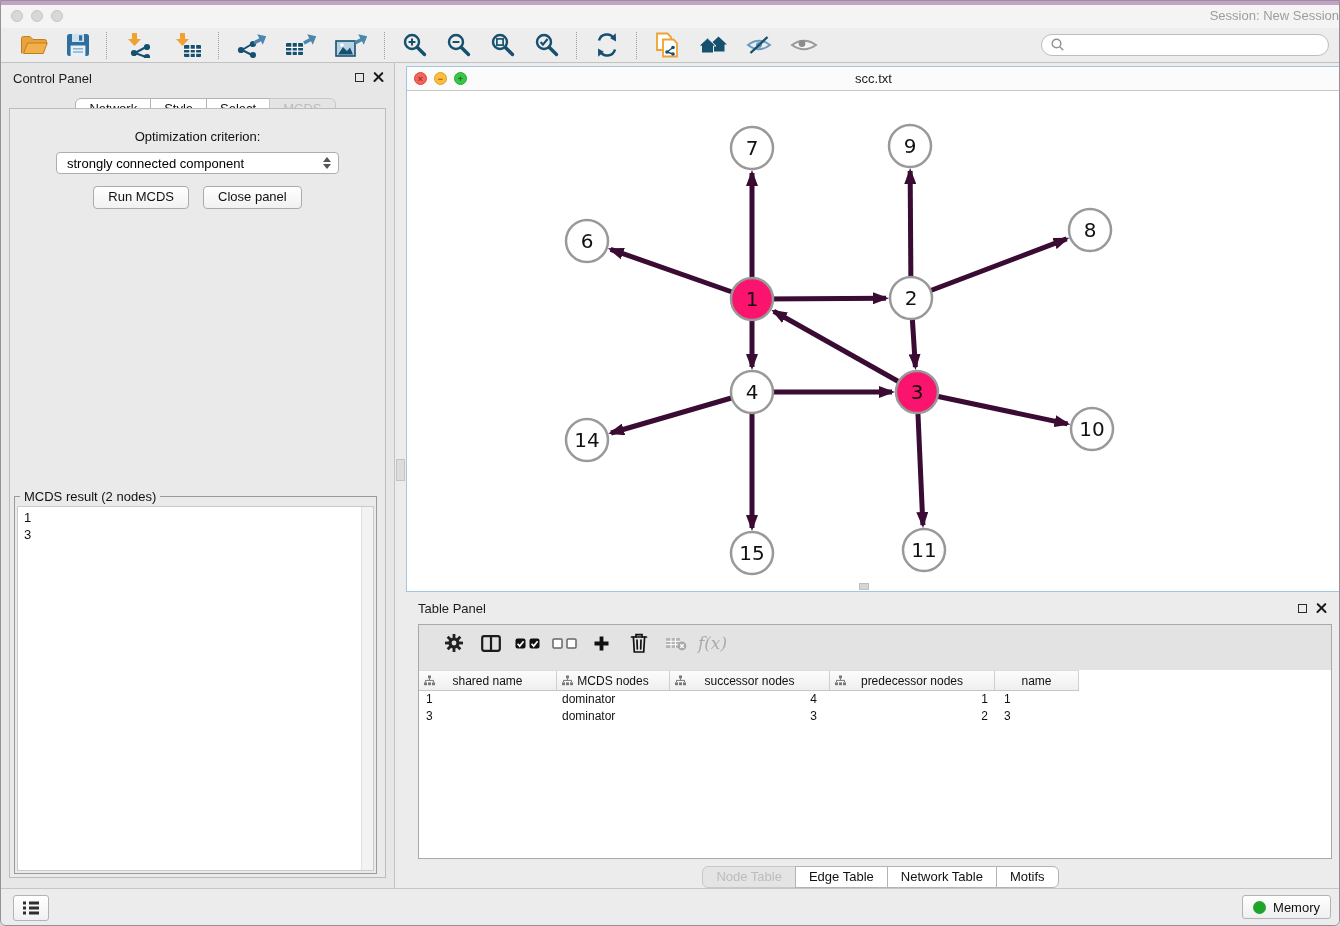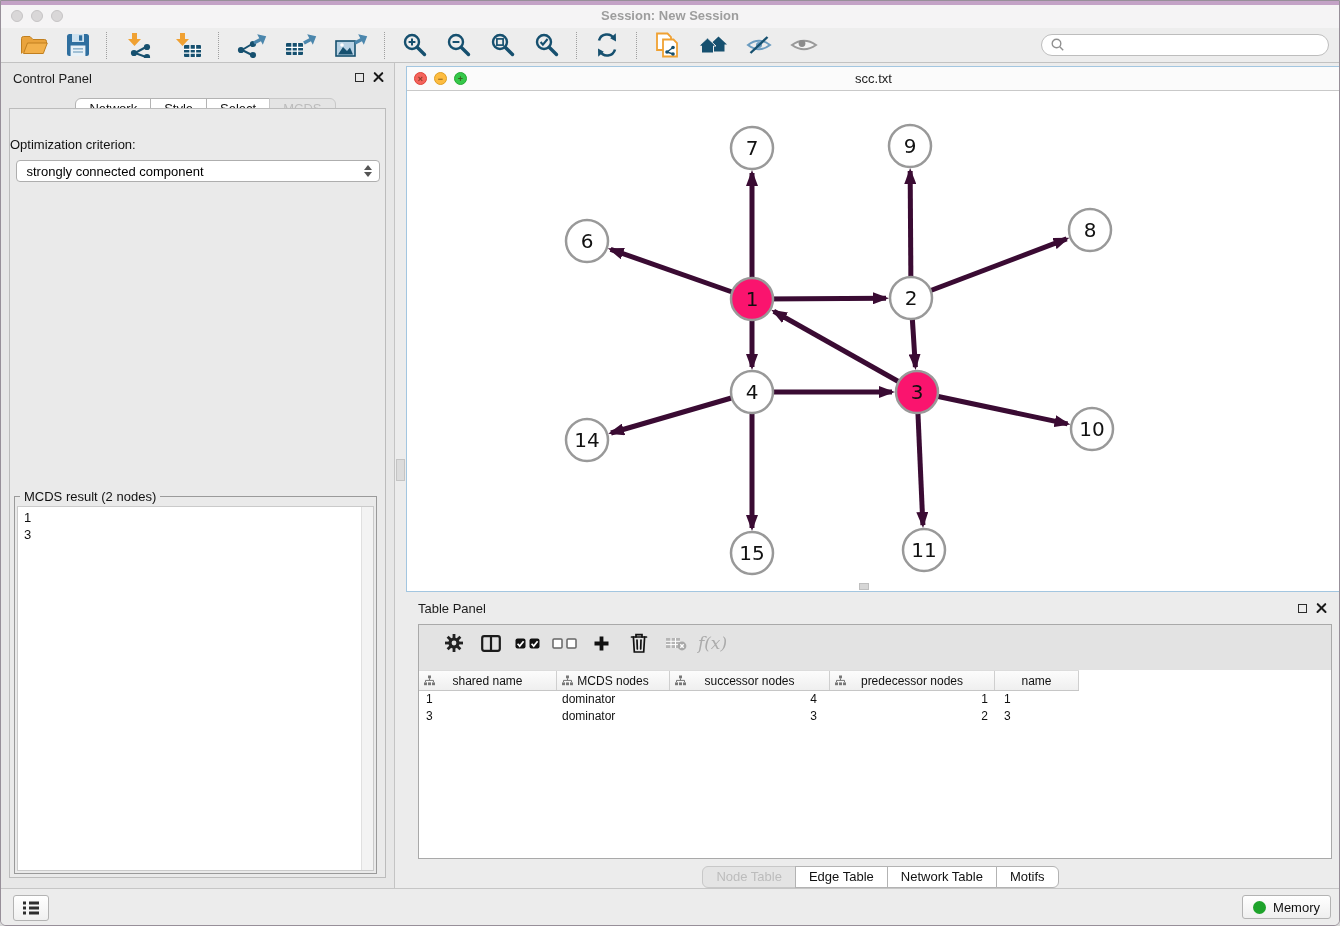--- a/index.html
+++ b/index.html
@@ -4,21 +4,21 @@
 <style>
   html,body{margin:0;padding:0;background:#d8d8d8;}
   .app{position:relative;width:1340px;height:926px;background:#ececec;
        font-family:"Liberation Sans",sans-serif;overflow:hidden;border:1px solid #978f99;
        box-sizing:border-box;border-radius:0 0 6px 6px;}
   
   .titlebar{position:absolute;top:0;left:0;right:0;height:27px;background:#f5f4f5;border-bottom:1px solid #d2d0d2;}
   .accent-strip{position:absolute;top:0;left:0;right:0;height:4px;background:#c3a2c6;}
   .traffic{position:absolute;left:10px;top:9px;display:flex;gap:8px;}
   .tl{width:12px;height:12px;border-radius:50%;background:#d9d7d8;border:1px solid #c6c4c5;box-sizing:border-box;}
-  .win-title{text-align:center;line-height:30px;font-size:13px;color:#9d9d9d;font-weight:bold;}
+  .win-title{text-align:right;line-height:30px;font-size:13px;color:#9d9d9d;}
   
   .toolbar{position:absolute;top:27px;left:0;right:0;height:35px;background:#ededed;border-bottom:1px solid #c2c2c2;
            display:flex;align-items:center;padding:0 10px;box-sizing:border-box;}
   .tb-btn{height:32px;display:flex;align-items:center;justify-content:center;padding:0 9px;cursor:default;}
   .tb-sep{width:1px;height:27px;border-left:1px dotted #9f9f9f;margin:0 7px;}
   .search-box{margin-left:auto;width:288px;height:22px;background:#fff;border:1px solid #bdbdbd;border-radius:11px;
               display:flex;align-items:center;padding:0 8px;gap:4px;box-sizing:border-box;}
   .search-box input{border:none;outline:none;flex:1;font-size:13px;font-family:"Liberation Sans",sans-serif;background:transparent;}
   
   .control-panel{position:absolute;top:62px;left:0;width:394px;bottom:36px;background:#e7e7e7;border-right:1px solid #c4c4c4;box-sizing:border-box;}
@@ -28,22 +28,22 @@
   .close-x{width:11px;height:11px;position:relative;}
   .close-x::before,.close-x::after{content:"";position:absolute;left:-1px;top:4.4px;width:13px;height:2.4px;background:#1a1a1a;border-radius:1px;}
   .close-x::before{transform:rotate(45deg);} .close-x::after{transform:rotate(-45deg);}
   .tabs-row{display:flex;justify-content:center;}
   .cp-tabs{position:absolute;top:35px;left:0;right:0;}
   .tab{background:#fff;border:1px solid #b3b3b3;padding:0 13px;height:20px;line-height:19px;font-size:13px;color:#111;margin-left:-1px;cursor:default;}
   .tab:first-child{border-radius:6px 0 0 6px;margin-left:16px;}
   .tab:last-child{border-radius:0 6px 6px 0;}
   .tab.selected{background:#e4e4e4;color:#bcbcbc;border-color:#c8c8c8;}
   .cp-body{position:absolute;top:45px;left:8px;right:8px;height:770px;background:#eaeaea;border:1px solid #bcbcbc;box-sizing:border-box;}
-  .opt-label{margin-top:28px;text-align:left;font-size:13px;color:#111;}
-  .select{margin:8px auto 0;width:364px;height:22px;background:#fff;border:1px solid #aeaeae;border-radius:4px;
+  .opt-label{margin-top:20px;text-align:center;font-size:13px;color:#111;}
+  .select{margin:8px auto 0;width:283px;height:22px;background:#fff;border:1px solid #aeaeae;border-radius:4px;
           display:flex;align-items:center;padding:0 5px 0 10px;font-size:13px;box-sizing:border-box;}
   .stepper{margin-left:auto;display:flex;flex-direction:column;gap:2.5px;align-items:center;padding-right:2px;}
   .stepper i{width:0;height:0;border-left:4px solid transparent;border-right:4px solid transparent;}
   .stepper .up{border-bottom:5px solid #555;} .stepper .down{border-top:5px solid #555;}
   .btn-row{margin-top:12px;display:flex;justify-content:center;gap:14px;}
   .btn{height:21px;padding:0 14px;background:linear-gradient(#ffffff,#f1f1f1);border:1px solid #ababab;border-radius:4px;
        font-size:13px;line-height:19px;color:#111;cursor:default;}
   .result-group{position:absolute;left:4px;right:8px;top:387px;height:376px;border:1px solid #9a9a9a;background:#eaeaea;}
   .result-legend{position:absolute;top:-8px;left:5px;background:#eaeaea;padding:0 4px;font-size:13px;color:#111;}
   .result-area{position:absolute;left:2px;right:2px;top:9px;bottom:2px;background:#fff;border:1px solid #cacaca;}
@@ -273,20 +273,24 @@
       </div>
     <div class="cp-body">
       <div class="opt-label">Optimization criterion:</div>
       <div class="select">
         <span>strongly connected component</span>
         <span class="stepper">
             <i class="up"></i>
             <i class="down"></i>
           </span>
       </div>
+      <div class="btn-row">
+        <div class="btn">Run MCDS</div>
+        <div class="btn">Close panel</div>
+      </div>
       <div class="result-group">
         <div class="result-legend">MCDS result (2 nodes)</div>
         <div class="result-area">
           <div class="result-text" id="result-text">1
 3</div>
           <div class="result-scroll"></div>
         </div>
       </div>
     </div>
   </div>

